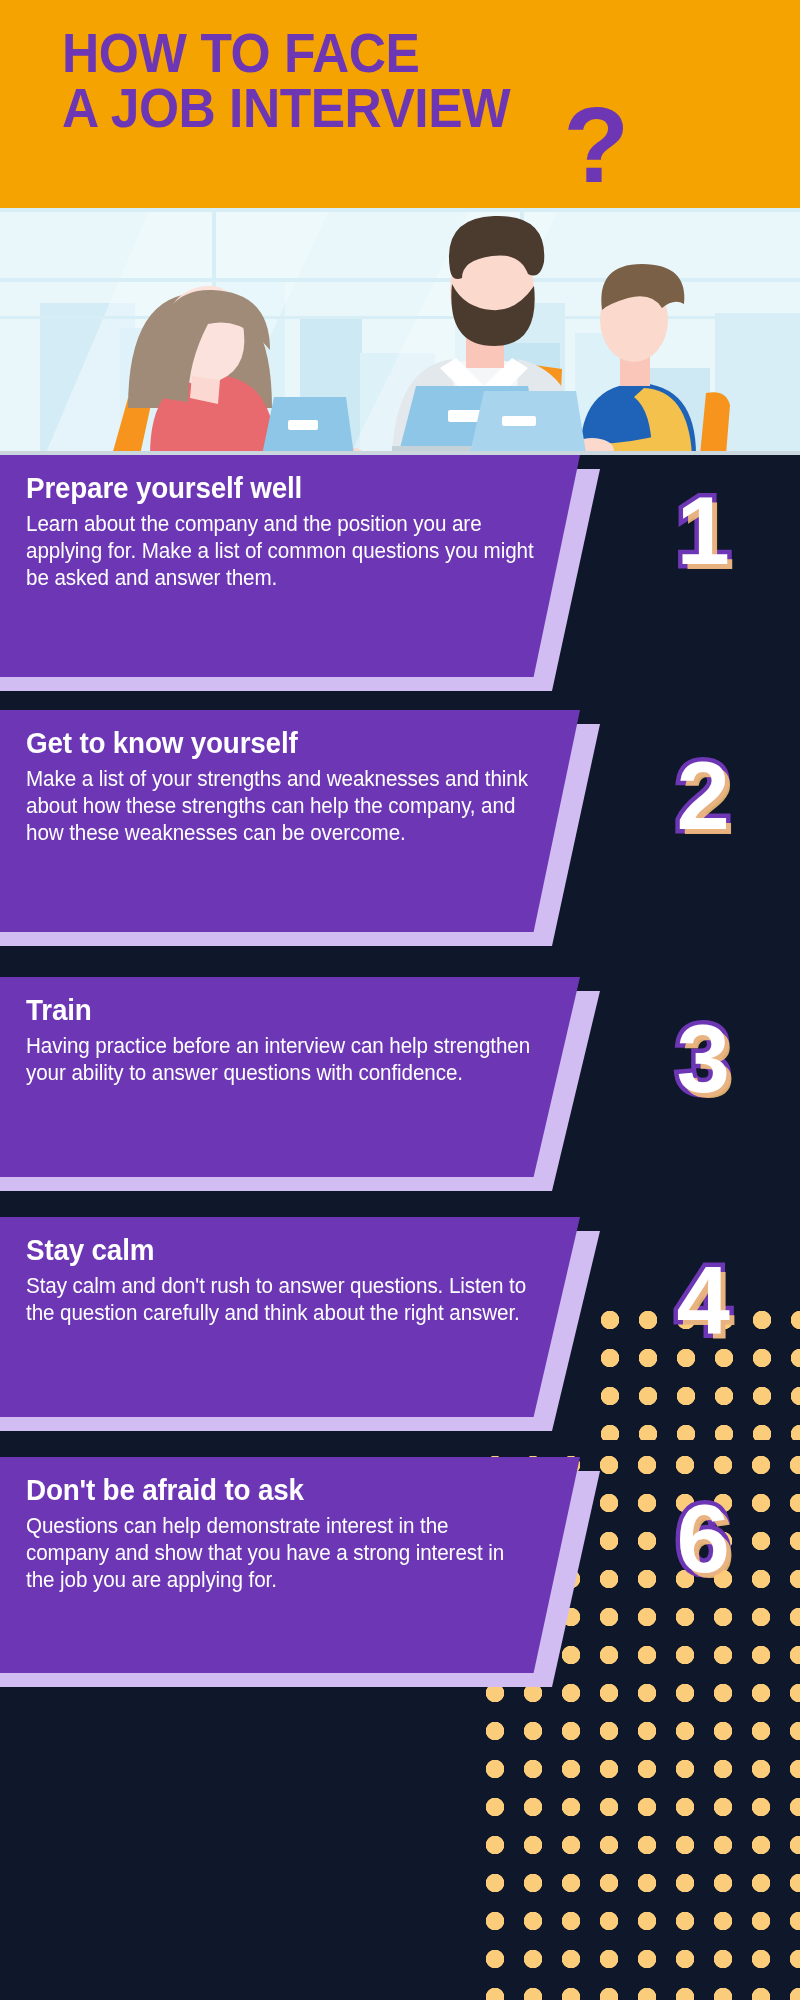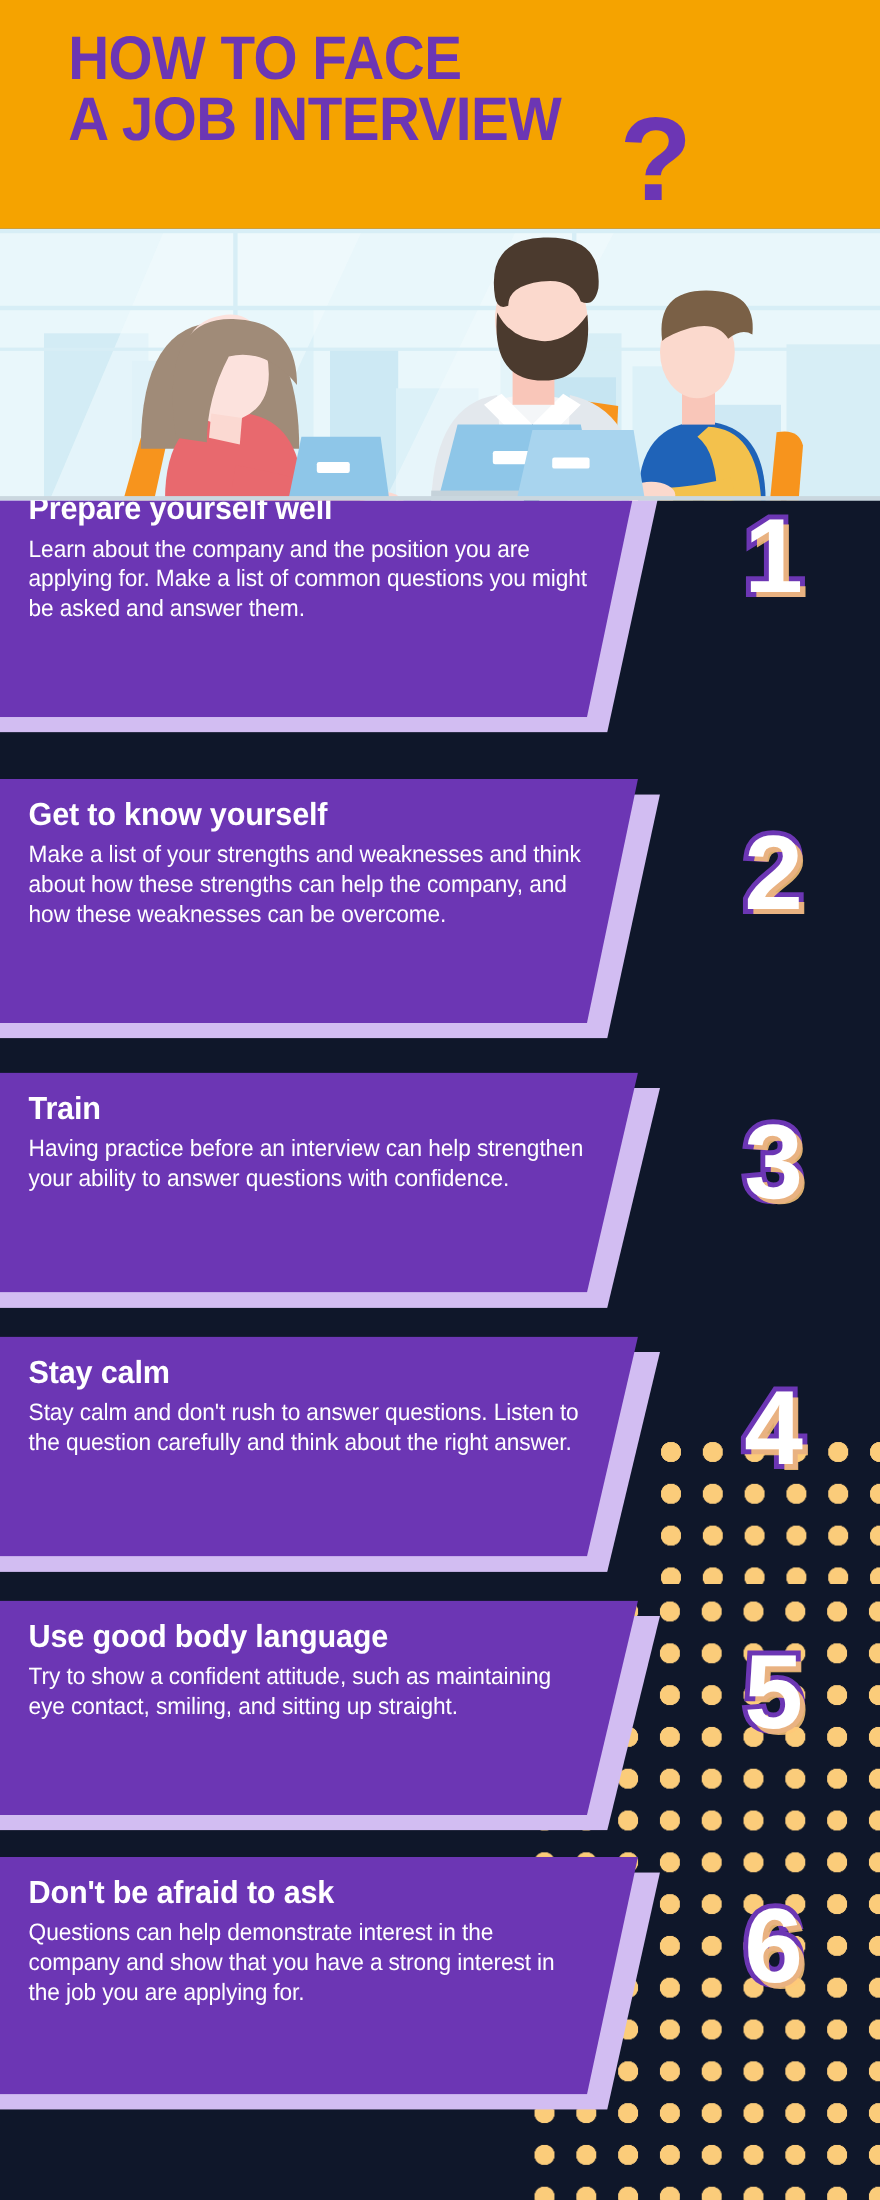--- a/index.html
+++ b/index.html
@@ -88,21 +88,21 @@
     height: 247px;
     overflow: hidden;
     background: #E8F6FB;
     z-index: 3;
   }
   .illus svg { display: block; width: 800px; height: 247px; }
 
   
   .steps {
     position: absolute;
-    top: 430px; left: 0;
+    top: 455px; left: 0;
     width: 800px;
     z-index: 2;
   }
   .step {
     position: relative;
     width: 800px;
   }
   .card-wrap {
     position: relative;
     width: 620px;
@@ -276,21 +276,21 @@
       <div class="card-wrap" style="height:222px;">
         <div class="card-shadow" style="height:222px; clip-path: polygon(0 0, 100% 0, 92% 100%, 0 100%);"></div>
         <div class="card" style="height:222px; clip-path: polygon(0 0, 100% 0, 92% 100%, 0 100%);">
           <div class="card-title">Prepare yourself well</div>
           <div class="card-body">Learn about the company and the position you are applying for. Make a list of common questions you might be asked and answer them.</div>
         </div>
       </div>
       <div class="step-num" style="top:28px;">1</div>
     </div>
 
-    <div class="step" style="height:255px;margin-top:23px;">
+    <div class="step" style="height:255px;">
       <div class="card-wrap" style="height:222px;">
         <div class="card-shadow" style="height:222px; clip-path: polygon(0 0, 100% 0, 92% 100%, 0 100%);"></div>
         <div class="card" style="height:222px; clip-path: polygon(0 0, 100% 0, 92% 100%, 0 100%);">
           <div class="card-title">Get to know yourself</div>
           <div class="card-body">Make a list of your strengths and weaknesses and think about how these strengths can help the company, and how these weaknesses can be overcome.</div>
         </div>
       </div>
       <div class="step-num" style="top:38px;">2</div>
     </div>
 
@@ -309,30 +309,20 @@
       <div class="card-wrap" style="height:200px;">
         <div class="card-shadow" style="height:200px; clip-path: polygon(0 0, 100% 0, 92% 100%, 0 100%);"></div>
         <div class="card" style="height:200px; clip-path: polygon(0 0, 100% 0, 92% 100%, 0 100%);">
           <div class="card-title">Stay calm</div>
           <div class="card-body">Stay calm and don't rush to answer questions. Listen to the question carefully and think about the right answer.</div>
         </div>
       </div>
       <div class="step-num" style="top:36px;">4</div>
     </div>
 
-    <div class="step" style="height:233px;">
-      <div class="card-wrap" style="height:195px;">
-        <div class="card-shadow" style="height:195px; clip-path: polygon(0 0, 100% 0, 92% 100%, 0 100%);"></div>
-        <div class="card" style="height:195px; clip-path: polygon(0 0, 100% 0, 92% 100%, 0 100%);">
-          <div class="card-title">Use good body language</div>
-          <div class="card-body">Try to show a confident attitude, such as maintaining eye contact, smiling, and sitting up straight.</div>
-        </div>
-      </div>
-      <div class="step-num" style="top:36px;">5</div>
-    </div>
 
     <div class="step" style="height:240px;">
       <div class="card-wrap" style="height:216px;">
         <div class="card-shadow" style="height:216px; clip-path: polygon(0 0, 100% 0, 92% 100%, 0 100%);"></div>
         <div class="card" style="height:216px; clip-path: polygon(0 0, 100% 0, 92% 100%, 0 100%);">
           <div class="card-title">Don't be afraid to ask</div>
           <div class="card-body">Questions can help demonstrate interest in the company and show that you have a strong interest in the job you are applying for.</div>
         </div>
       </div>
       <div class="step-num" style="top:34px;">6</div>

